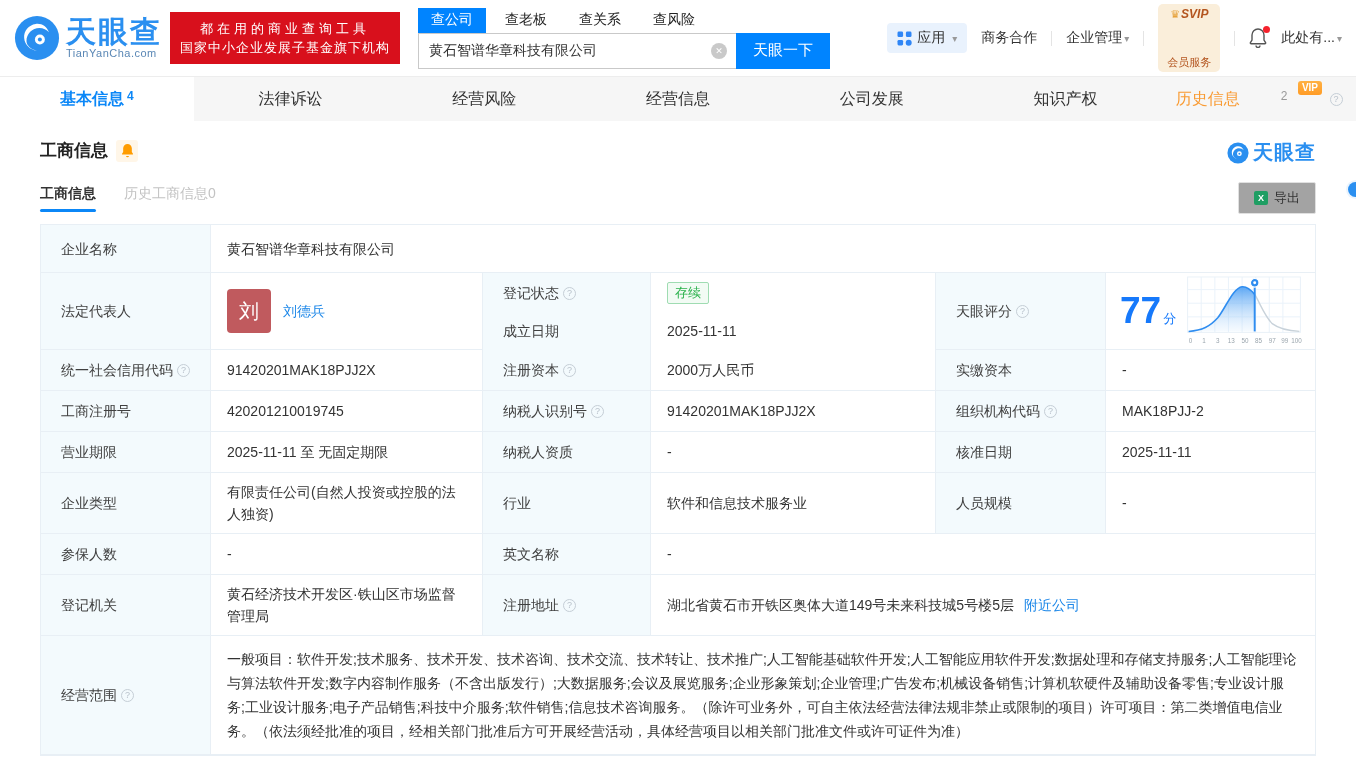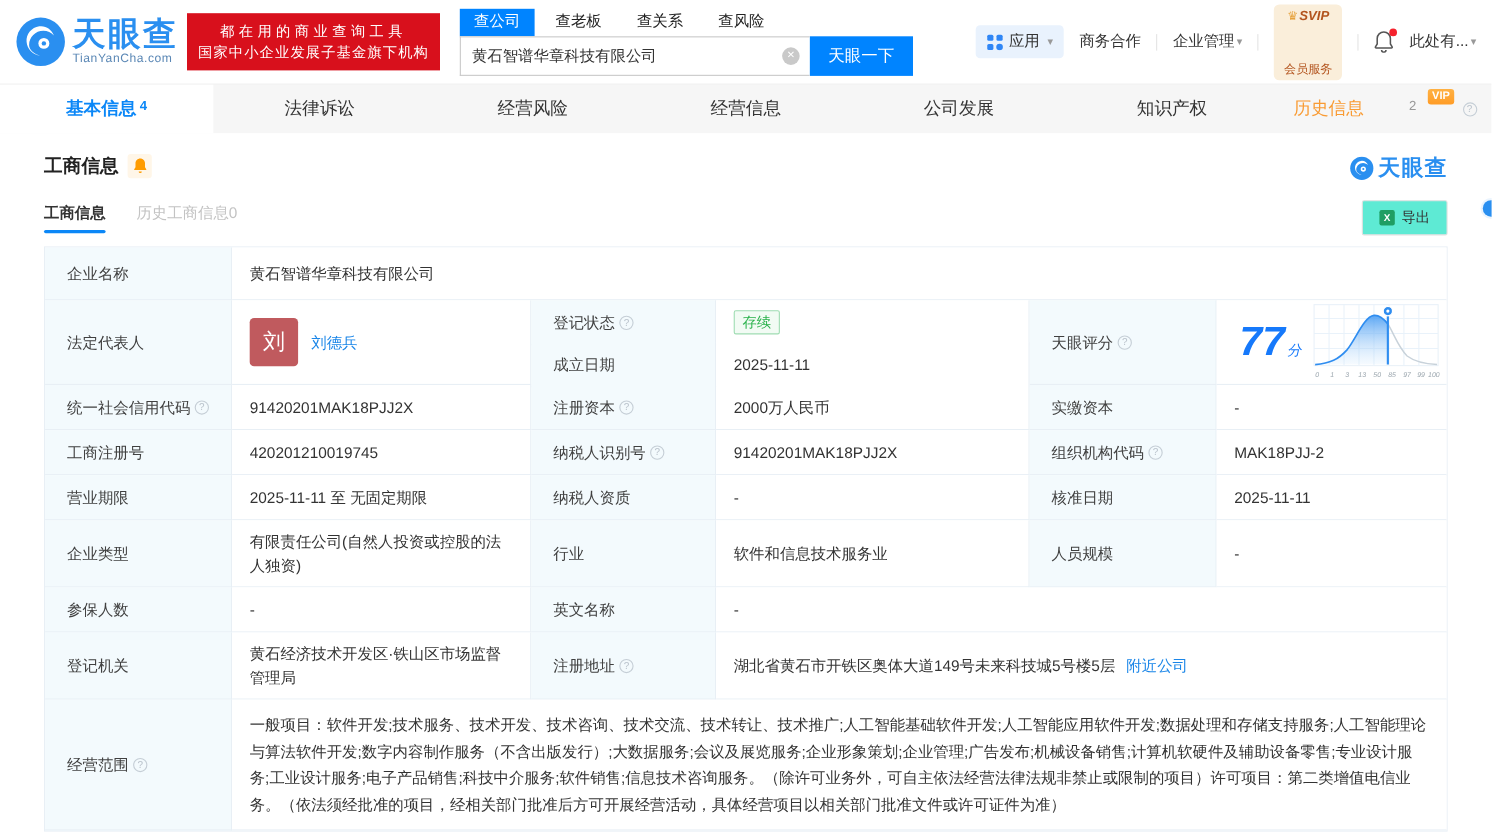--- a/index.html
+++ b/index.html
@@ -57,42 +57,42 @@
   .sec-title { display:flex; align-items:center; gap:8px; font-size:17px; font-weight:bold; color:#222; }
   .bell-org { width:22px; height:22px; background:#fff6e8; border-radius:3px; display:flex; align-items:center; justify-content:center; cursor:pointer; }
   .watermark { display:flex; align-items:center; gap:4px; }
   .watermark .wm-txt { font-size:20px; font-weight:bold; color:#2a8ff0; letter-spacing:1px; }
 
   .subrow { display:flex; align-items:center; justify-content:space-between; margin-top:16px; padding:0 9px; }
   .subtabs { display:flex; gap:28px; }
   .stab2 { font-size:14px; color:#c3c3c3; padding-bottom:9px; position:relative; cursor:pointer; }
   .stab2.active { color:#333; font-weight:bold; }
   .stab2.active::after { content:""; position:absolute; left:0; right:0; bottom:0; height:3px; background:#0b87f7; border-radius:2px; }
-  .export-btn { display:flex; align-items:center; gap:6px; border:1px solid #e0e0e0; border-radius:2px; background:#5eead4; padding:6px 15px; font-size:13px; color:#333; cursor:pointer; }
+  .export-btn { display:flex; align-items:center; gap:6px; border:1px solid #e0e0e0; border-radius:2px; background:#a3a3a3; padding:6px 15px; font-size:13px; color:#333; cursor:pointer; }
   .xls { width:14px; height:14px; background:#1f9e63; border-radius:2px; color:#fff; font-size:9px; font-weight:bold; display:flex; align-items:center; justify-content:center; }
   .xls::after { content:"X"; }
 
   
   .tbl { margin:10px 9px 0; border:1px solid #e8eff5; font-size:14px; }
   .trow { display:grid; grid-template-columns:170px 272px 168px 285px 170px 1fr; }
   .cell { display:flex; align-items:center; padding:8px 16px; border-right:1px solid #e8eff5; border-bottom:1px solid #e8eff5; min-height:41px; line-height:22px; }
   .lbl { background:#f3fafd; padding-left:20px; color:#404040; }
   .val { background:#fff; color:#333; }
   .last { border-right:none; }
   .sp5 { grid-column:span 5; }
   .sp3 { grid-column:span 3; }
   .h48 { min-height:48px; }
   .legal { grid-template-rows:38px 39px; }
   .c1{grid-column:1} .c2{grid-column:2} .c3{grid-column:3} .c4{grid-column:4} .c5{grid-column:5} .c6{grid-column:6}
   .r1{grid-row:1} .r2{grid-row:2} .rs2{grid-row:1/3}
   .avatar { width:44px; height:44px; background:#c05a5e; color:#fff; border-radius:4px; display:flex; align-items:center; justify-content:center; font-size:20px; flex:none; }
   a.blue, .blue { color:#1b86e8; text-decoration:none; cursor:pointer; }
   .name-lnk { margin-left:12px; }
   .badge-green { color:#2bb24c; background:#f2fbf4; border:1px solid #9fdcb2; font-size:13px; padding:0 7px; border-radius:2px; line-height:20px; }
-  .score-cell { padding:3px 6px 3px 14px; gap:10px; justify-content:flex-end;font-style:italic; }
+  .score-cell { padding:3px 6px 3px 14px; gap:10px; justify-content:flex-start; }
   .score-num { font-size:37px; font-weight:bold; color:#1679fb; line-height:40px; }
   .score-unit { font-size:13px; color:#1679fb; margin-left:2px; }
   .scope-val { display:block; padding:11px 16px; line-height:24px; }
   .addr-lnk { margin-left:10px; white-space:nowrap; }
 
   .edge-float { position:absolute; right:-7px; top:182px; width:15px; height:15px; background:#2a8ff0; border-radius:50%; box-shadow:0 0 0 2px #eaf4fe; }
 </style>
 </head>
 <body>
 

